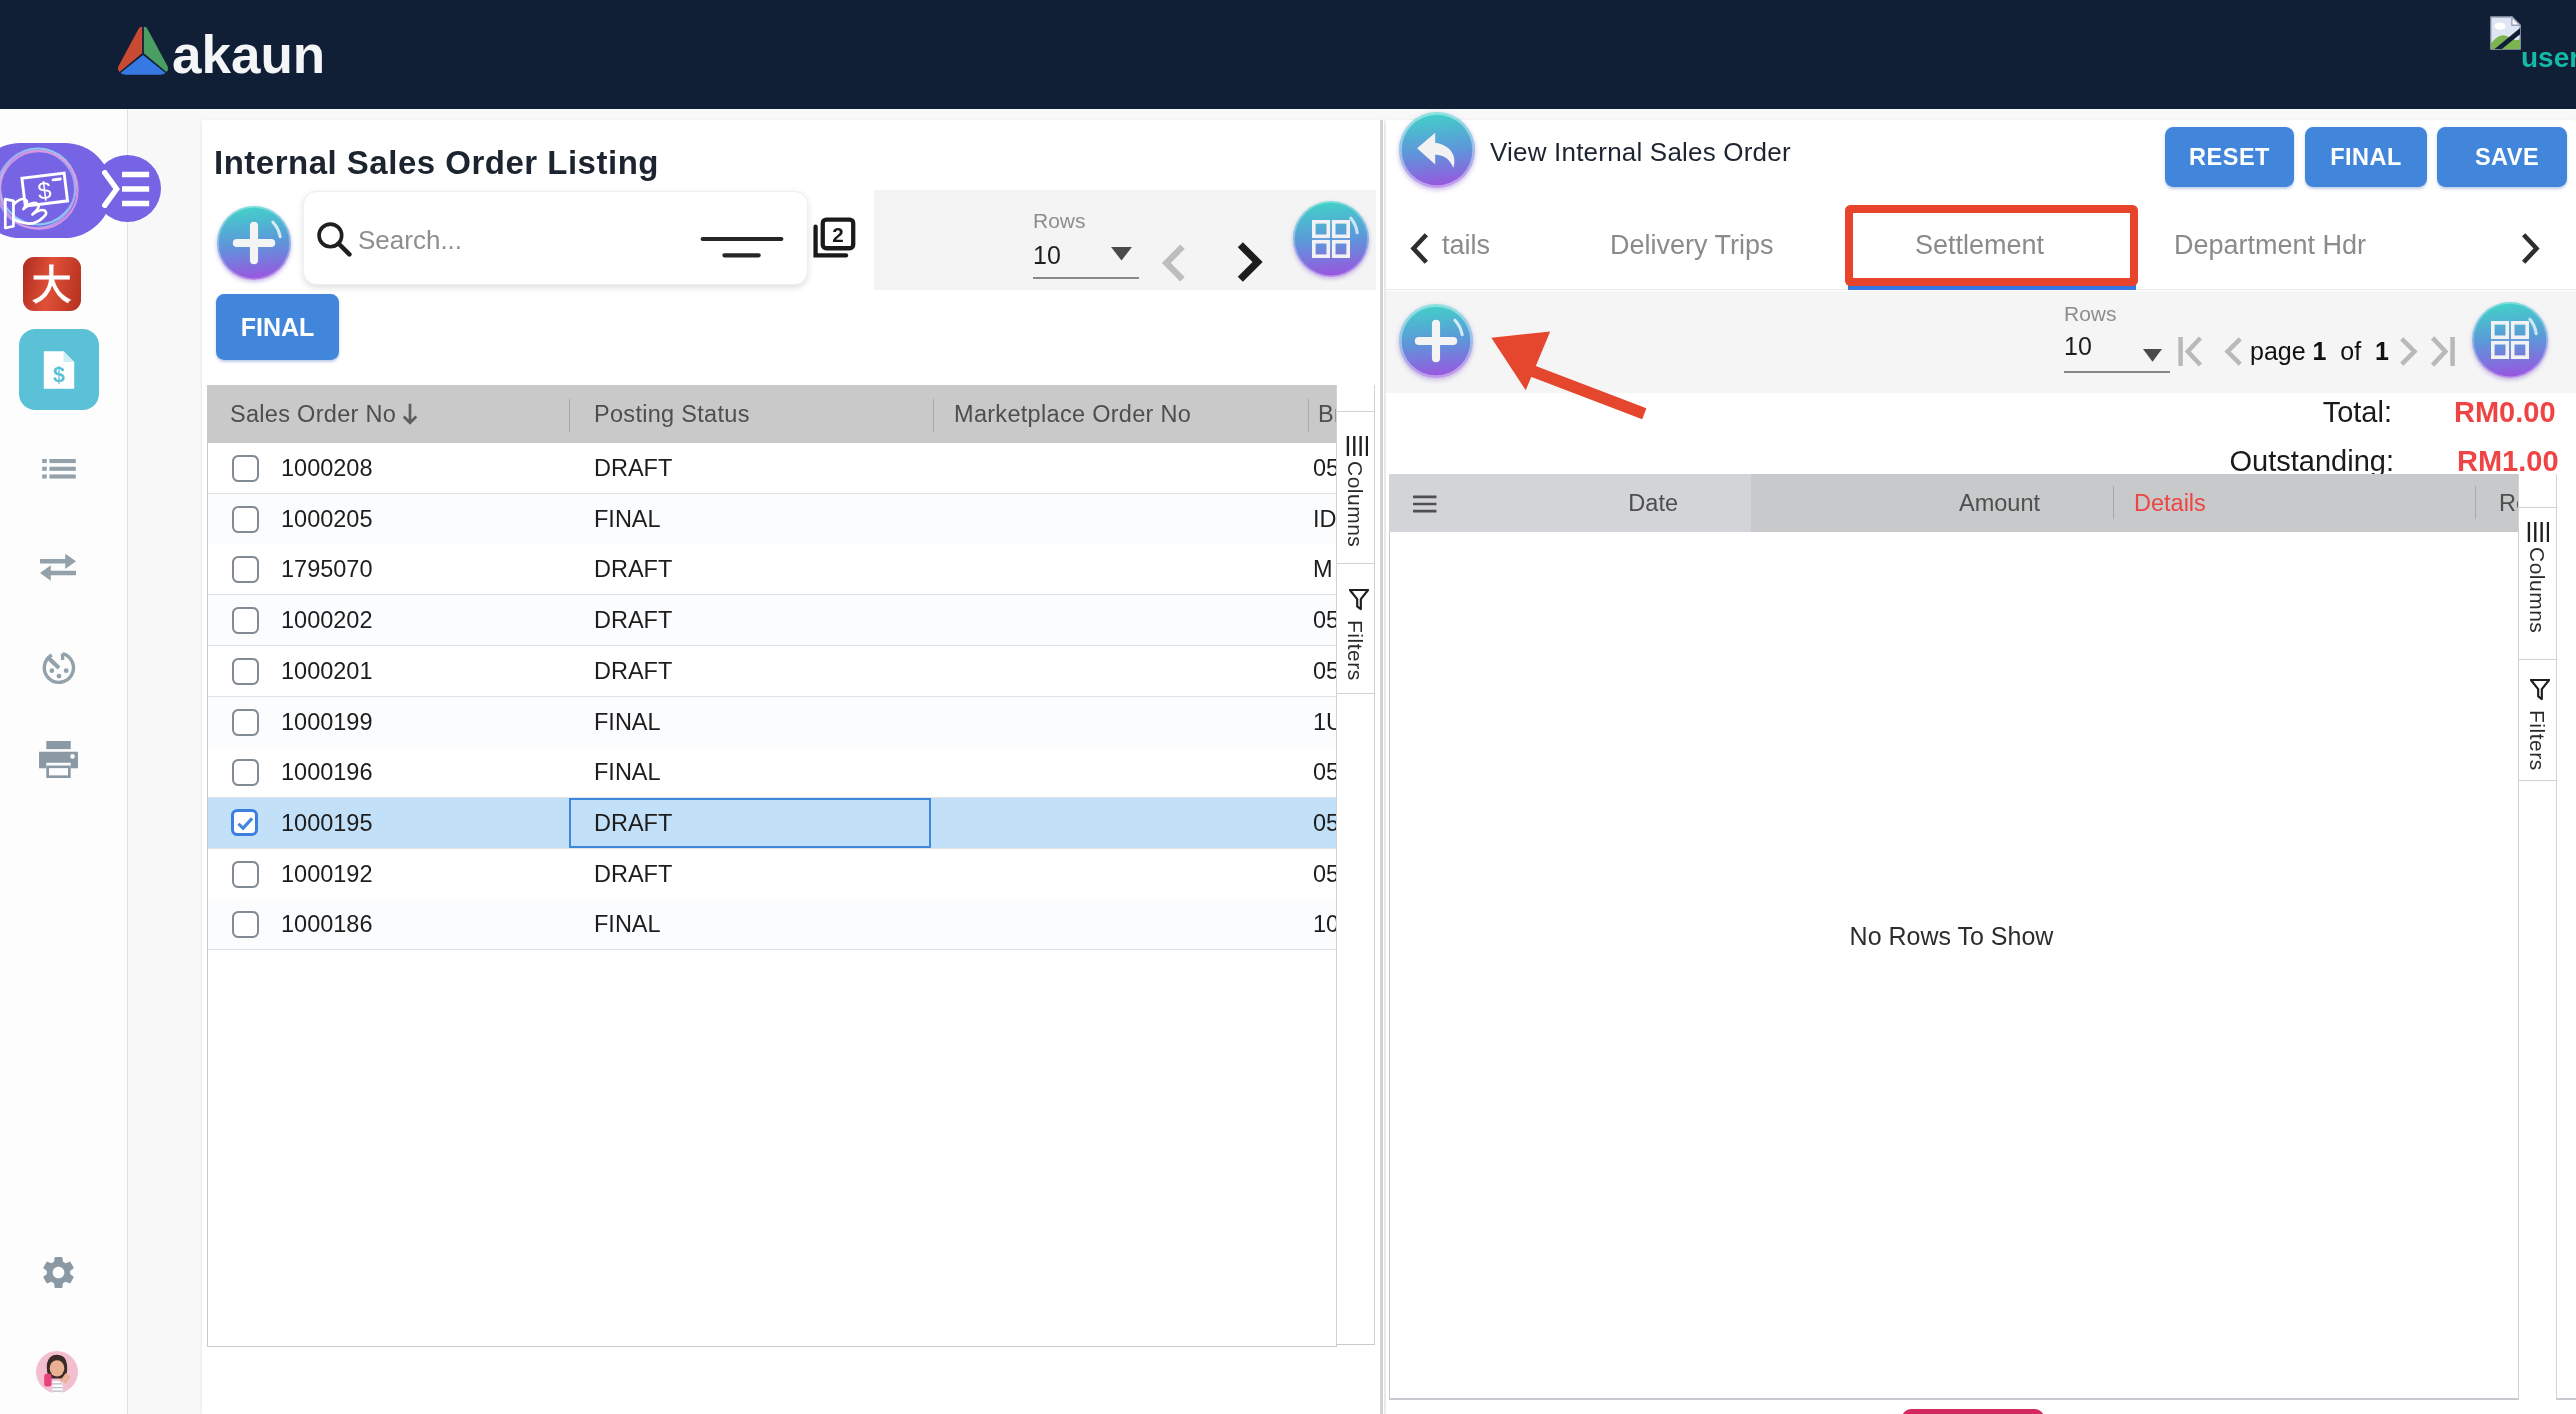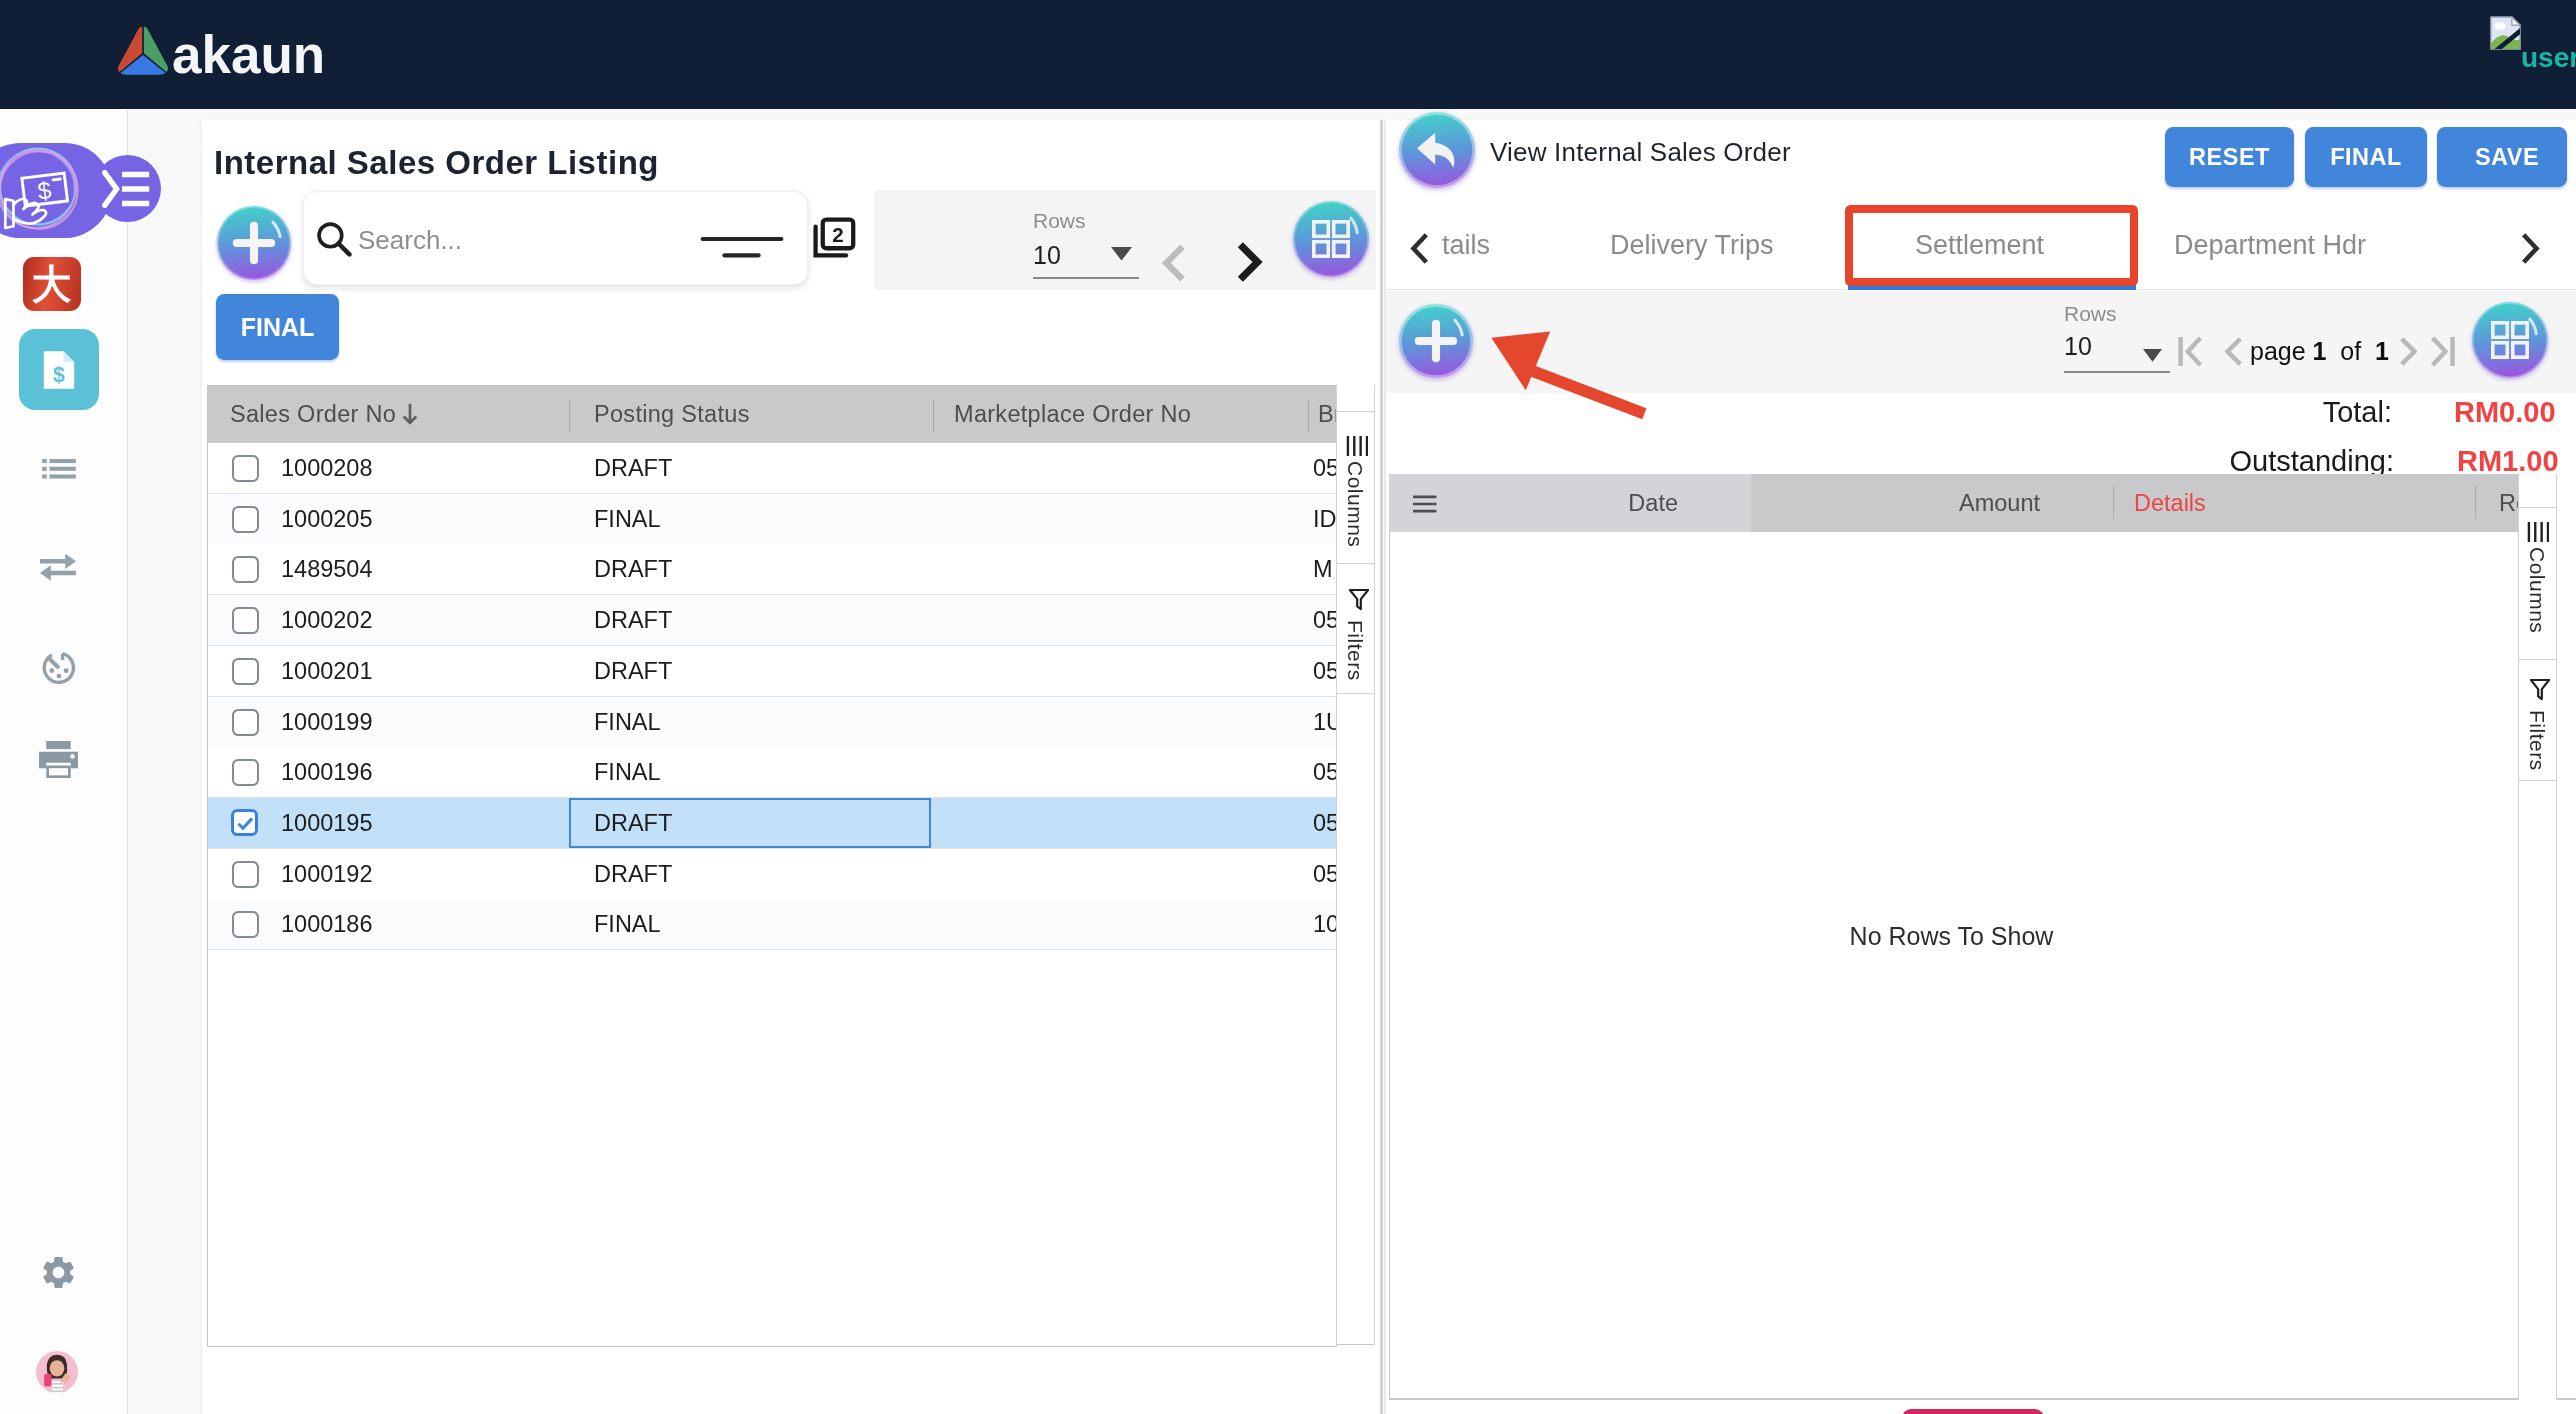--- a/index.html
+++ b/index.html
@@ -228,21 +228,21 @@
         <span class="cell4">05</span>
       </div>
       <div class="l-row alt" style="left:208px;top:494px;">
         <div class="cbx"></div>
         <span class="cell1">1000205</span>
         <span class="cell2">FINAL</span>
         <span class="cell4">ID</span>
       </div>
       <div class="l-row" style="left:208px;top:544px;">
         <div class="cbx"></div>
-        <span class="cell1">1489504</span>
+        <span class="cell1">1795070</span>
         <span class="cell2">DRAFT</span>
         <span class="cell4">M</span>
       </div>
       <div class="l-row alt" style="left:208px;top:595px;">
         <div class="cbx"></div>
         <span class="cell1">1000202</span>
         <span class="cell2">DRAFT</span>
         <span class="cell4">05</span>
       </div>
       <div class="l-row" style="left:208px;top:646px;">

